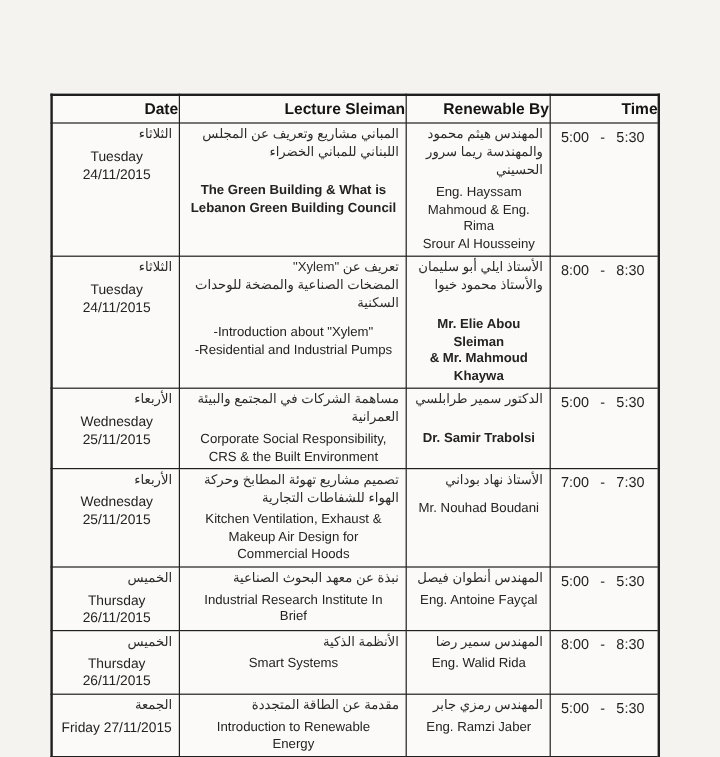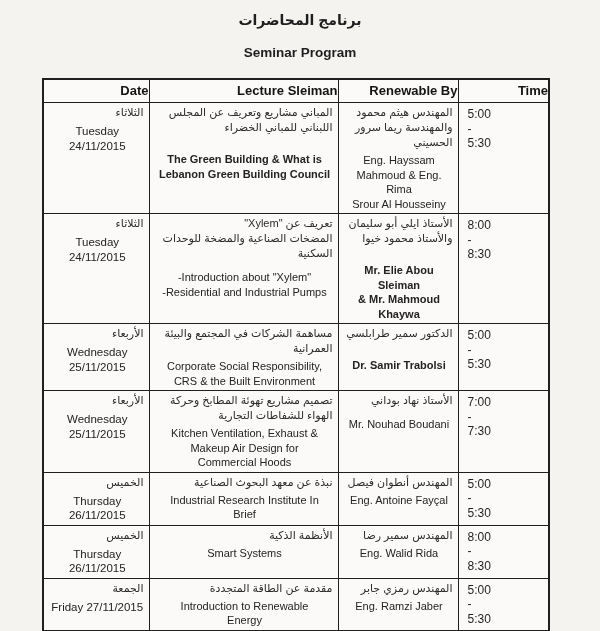--- a/index.html
+++ b/index.html
@@ -76,31 +76,28 @@
   .en.gap { margin-top: 17px; font-weight: bold; }
   .en.gap-sm { margin-top: 9px; }
   .date-en { font-size: 11.5px; margin-top: 4px; }
   .time-wrap {
     display: flex;
     justify-content: space-between;
     align-items: baseline;
     padding: 2px 6px 0 2px;
     font-size: 12px;
     color: #1f1f1f;
-    flex-direction: column;
   }
 </style>
 </head>
 <body>
 
 <div class="page">
 
   <div class="titles">
-    <div class="title-ar">برنامج المحاضرات</div>
-    <div class="title-en">Seminar Program</div>
   </div>
 
   <table class="program">
     <colgroup>
       <col style="width:106px">
         <col style="width:189px">
         <col style="width:120px">
         <col style="width:91px">
     </colgroup>
     <tbody>

